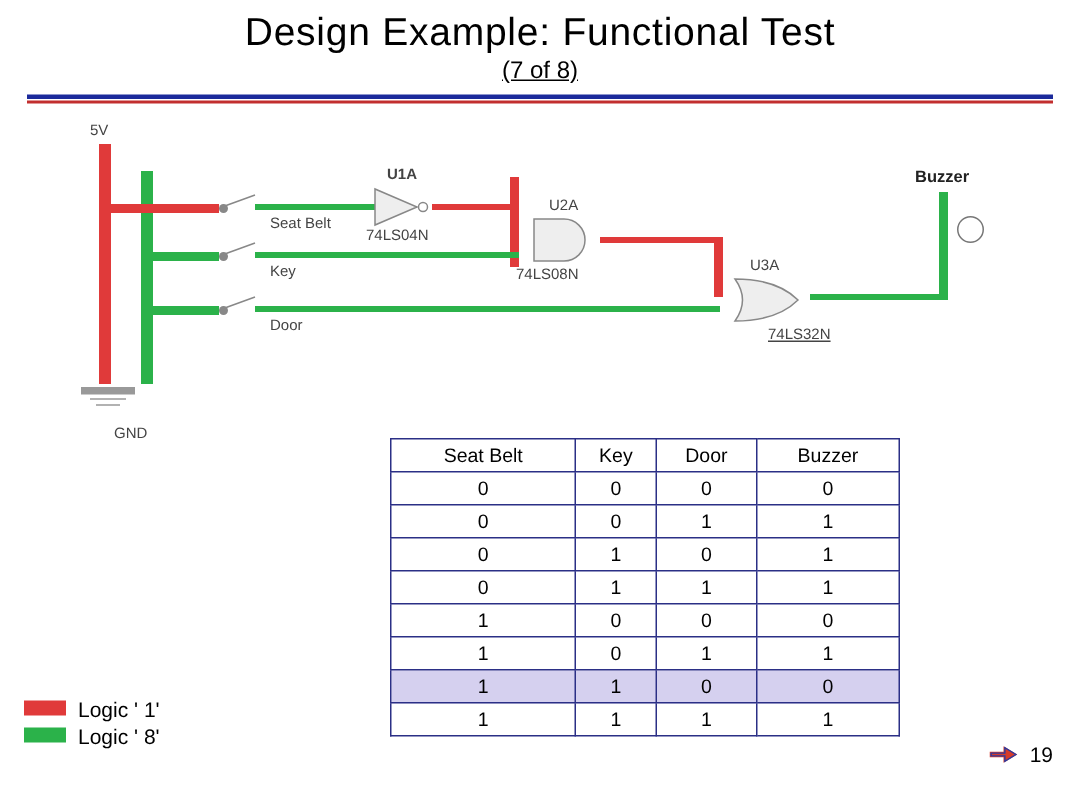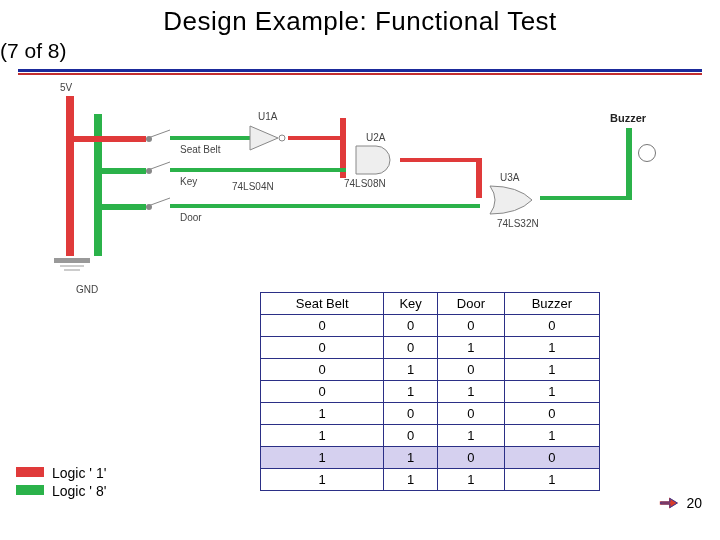--- a/index.html
+++ b/index.html
@@ -12,22 +12,24 @@
     position: relative;
     overflow: hidden;
   }
   .title {
     font-size: 26px;
     text-align: center;
     margin-top: 6px;
     letter-spacing: 0.5px;
   }
   .subtitle {
-    font-size: 21px;
+    font-size: 16px;
+    text-align: center;
     margin-top: 2px;
+    text-decoration: underline;
   }
   .rule {
     margin: 6px 18px 0 18px;
   }
   .rule .bar1 { height: 3px; background: #1b2a9b; }
   .rule .bar2 { height: 2px; background: #c22e2e; margin-top: 1px; }
 
   
   .circuit {
     position: absolute;
@@ -147,40 +149,40 @@
     <rect x="586" y="40" width="6" height="72" fill="#2bb24a"></rect>
   </svg>
 
   
   <div class="gate" style="left:208px;top:36px;">
     <svg width="44" height="30">
         <polygon points="2,2 2,26 30,14" fill="#eee" stroke="#888"></polygon>
         <circle cx="34" cy="14" r="3" fill="#fff" stroke="#888"></circle>
       </svg>
   </div>
-  <span class="txt" style="left:218px;top:23px;">U1A</span>
-  <span class="txt" style="left:192px;top:64px;margin-top:29px;">74LS04N</span>
+  <span class="txt" style="left:218px;top:23px;font-weight:bold;">U1A</span>
+  <span class="txt" style="left:204px;top:64px;">74LS04N</span>
 
   
   <div class="gate" style="left:314px;top:56px;">
     <svg width="48" height="34">
         <path d="M2 2 H22 A14 14 0 0 1 22 30 H2 Z" fill="#eee" stroke="#888"></path>
       </svg>
   </div>
   <span class="txt" style="left:326px;top:44px;text-align:center;">U2A</span>
   <span class="txt" style="left:304px;top:90px;">74LS08N</span>
 
   
   <div class="gate" style="left:448px;top:96px;">
     <svg width="52" height="34">
         <path d="M2 2 Q12 16 2 30 Q30 30 44 16 Q30 2 2 2 Z" fill="#eee" stroke="#888"></path>
       </svg>
   </div>
   <span class="txt" style="left:460px;top:84px;">U3A</span>
-  <span class="txt" style="left:457px;top:130px;">74LS32N</span>
+  <span class="txt" style="left:472px;top:130px;text-decoration:underline;">74LS32N</span>
 
   
   <span class="txt" style="left:140px;top:56px;">Seat Belt</span>
   <span class="txt" style="left:140px;top:88px;">Key</span>
   <span class="txt" style="left:140px;top:124px;">Door</span>
 
   
   <span class="txt" style="left:570px;top:24px;font-weight:bold;color:#222;font-size:11px;">Buzzer</span>
   <div class="buzzer-circle" style="left:598px;top:56px;"></div>
 
@@ -262,14 +264,14 @@
     <div class="sw green"></div>
     <span>Logic ' 8'</span>
   </div>
 </div>
 
 <div class="pagemark">
   <svg class="arrowlogo" viewBox="0 0 24 24">
     <polygon points="2,10 12,10 12,6 22,12 12,18 12,14 2,14" fill="#d63b2a"></polygon>
     <polygon points="3,11 13,11 13,7 21,12 13,17 13,13 3,13" fill="none" stroke="#2b3aa0" stroke-width="1"></polygon>
   </svg>
-  <span>20</span>
+  <span>19</span>
 </div>
 
 </body></html>

